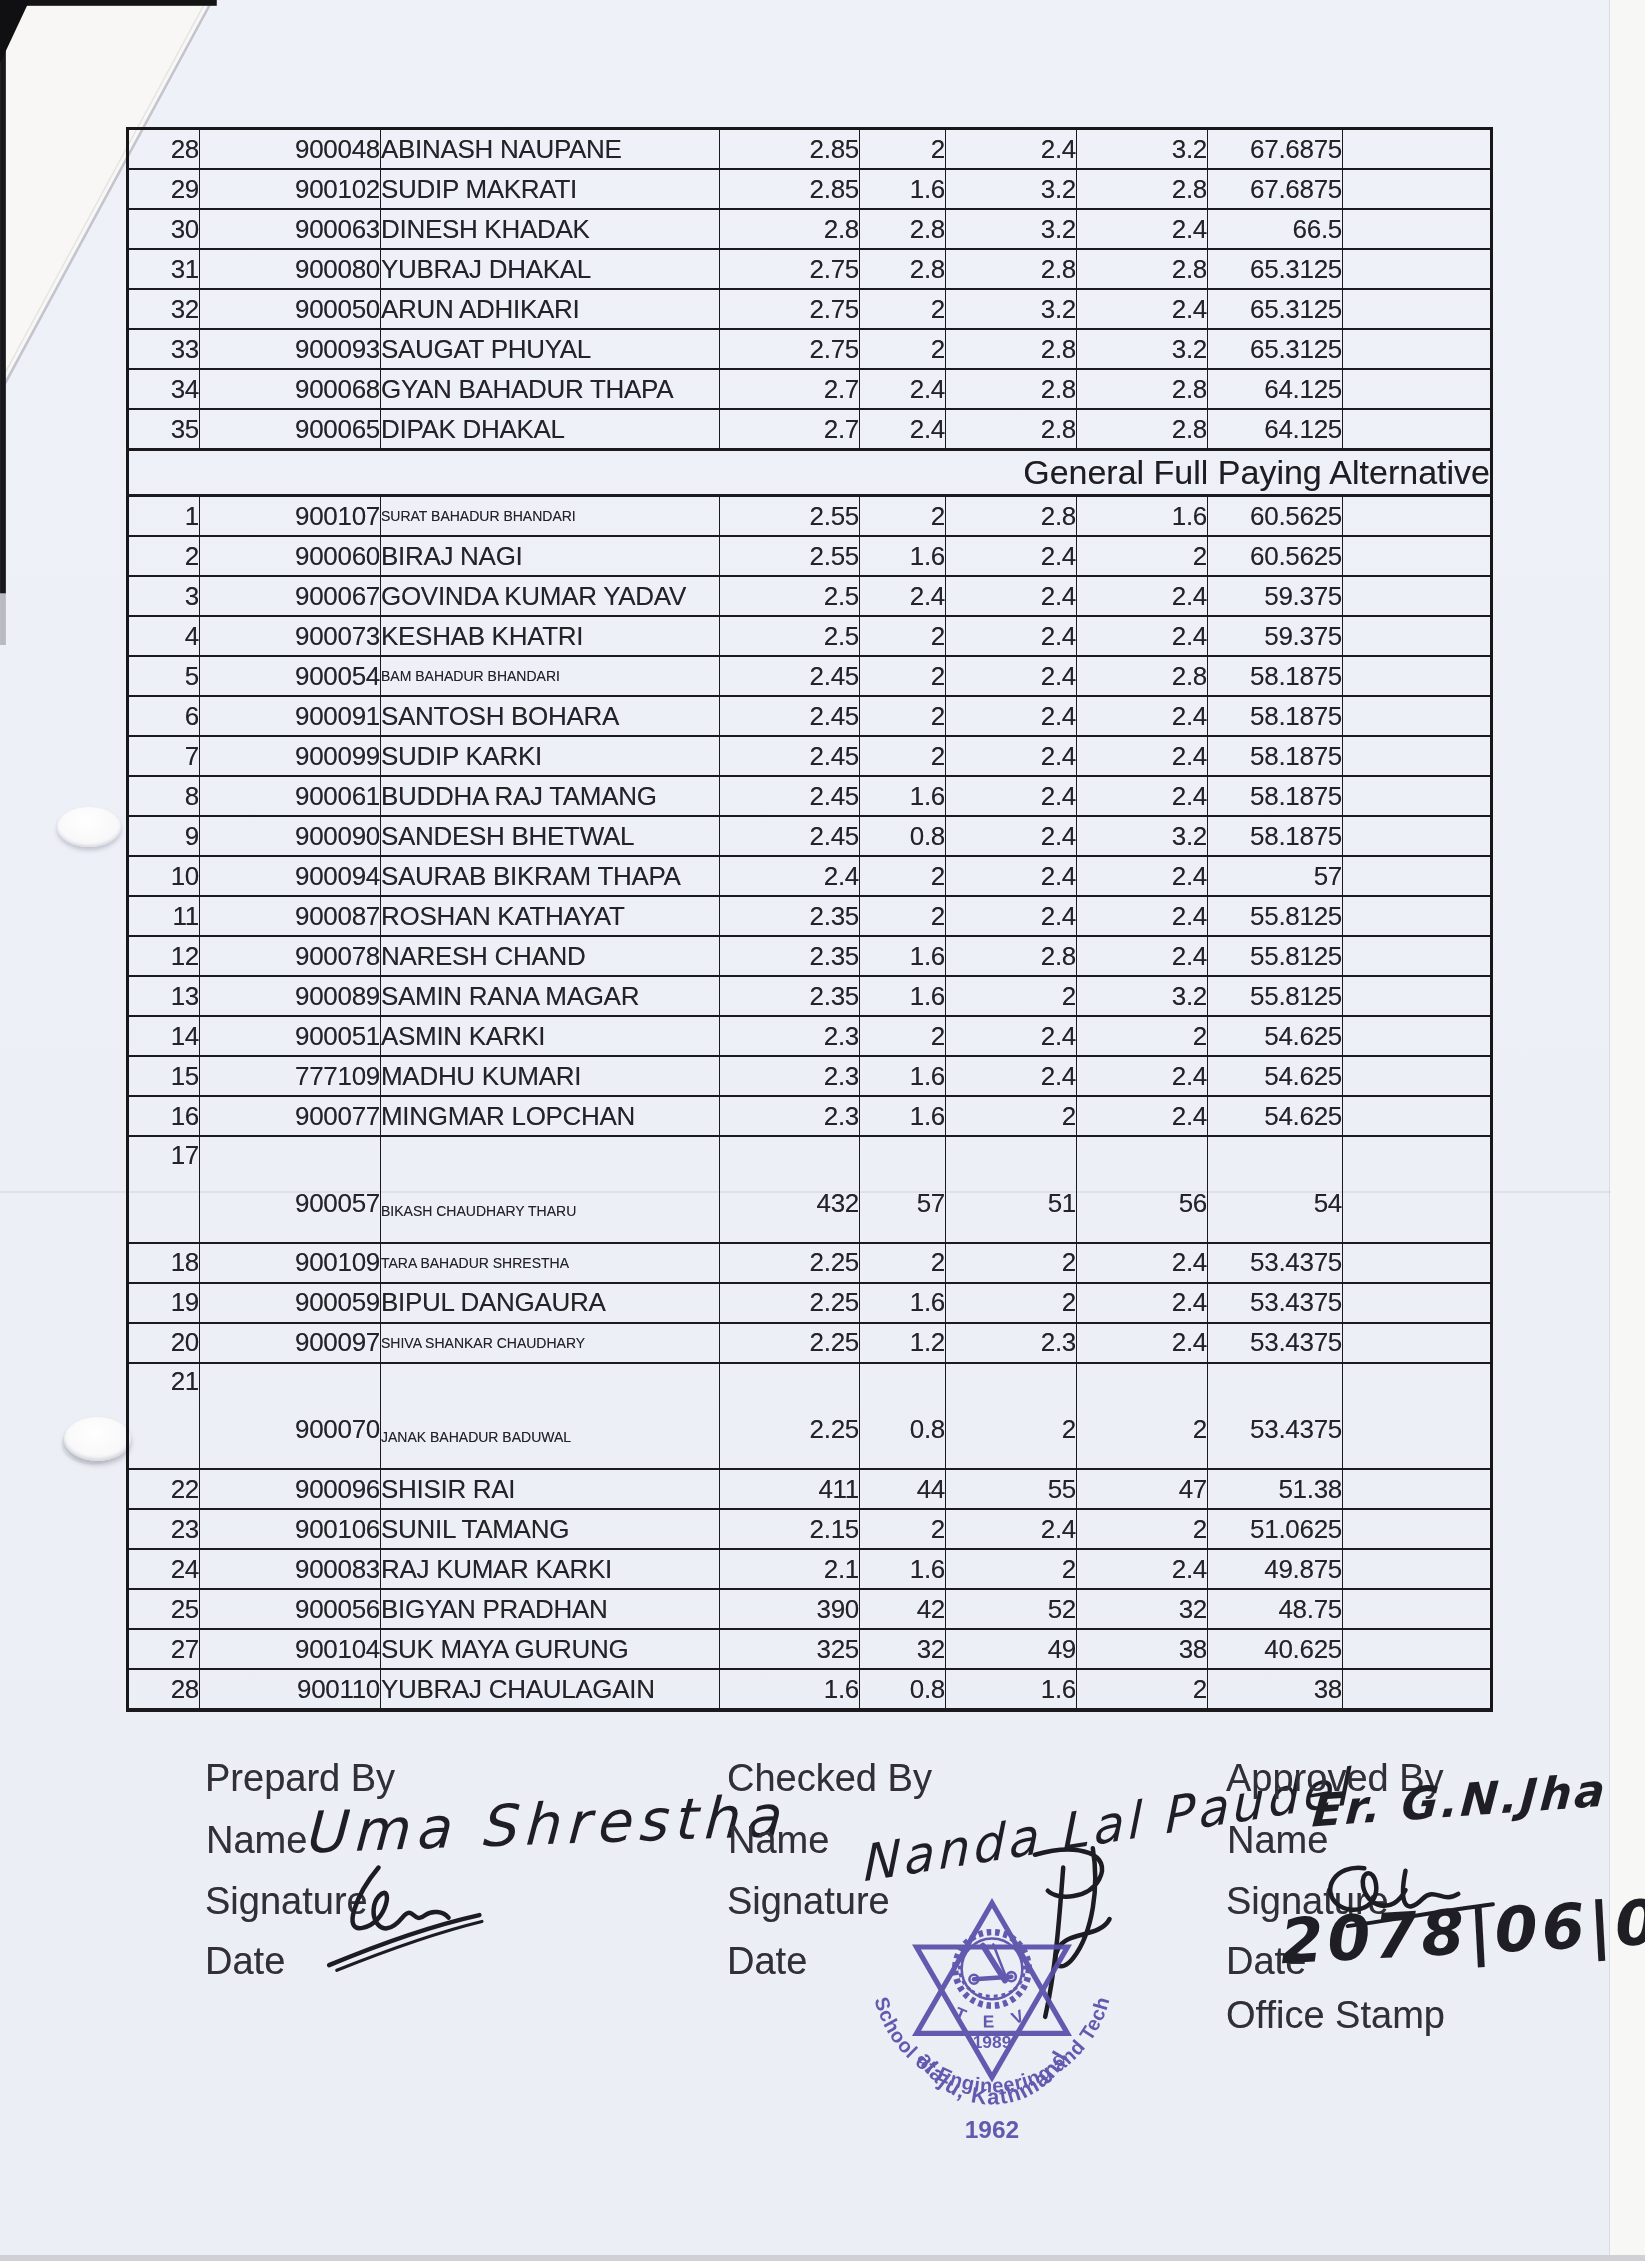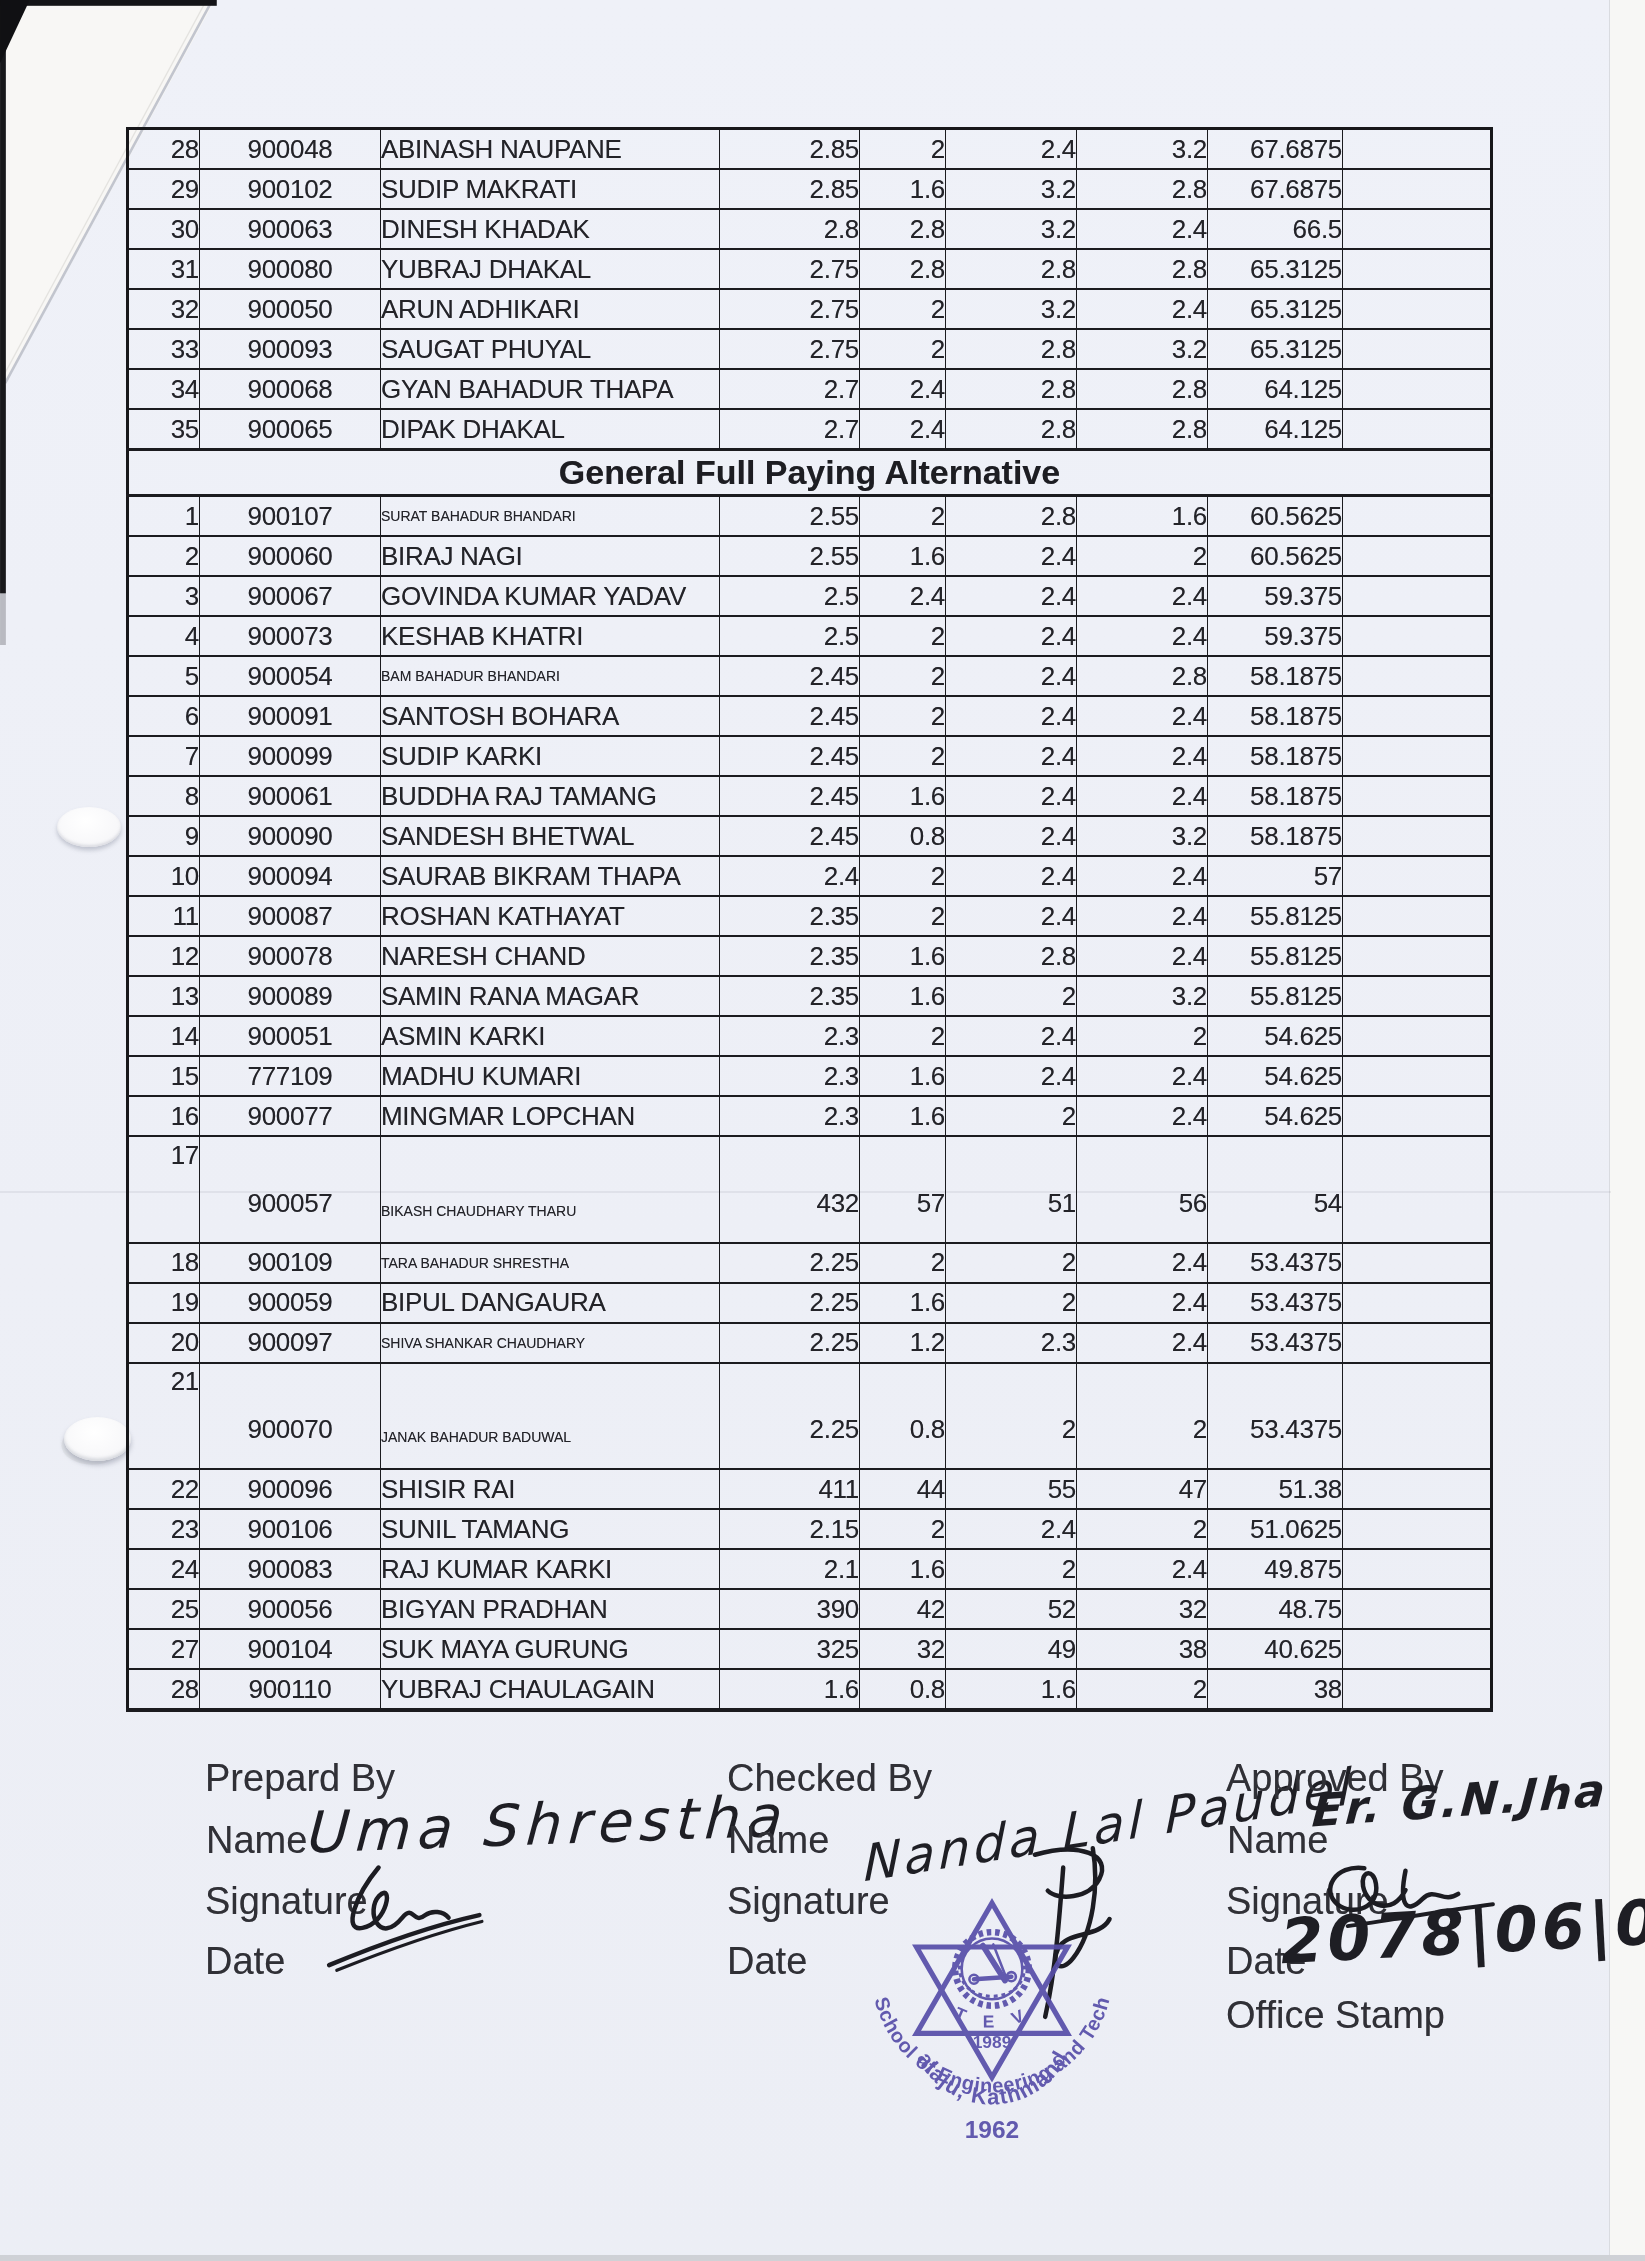--- a/index.html
+++ b/index.html
@@ -28,28 +28,28 @@
     position:absolute;left:126px;top:127px;border-collapse:collapse;table-layout:fixed;
     width:1365px;border:3.2px solid #17171a;
   }
   table.results td{
     border:1.9px solid #1b1b1f;border-top-width:2.6px;border-bottom-width:2.6px;
     height:38px;font-size:26px;letter-spacing:-0.3px;color:#232328;
     padding:0;vertical-align:middle;overflow:hidden;white-space:nowrap;
     text-shadow:0 0 0.6px rgba(45,45,55,.45);
   }
   td.rank{text-align:right;}
-  td.id{text-align:center;padding-right:5.2px;margin-top:8px;}
+  td.id{text-align:right;padding-right:5.2px;margin-top:8px;}
   td.name{text-align:left;padding-left:6.4px;font-size:24.5px;}
   td.name.small{font-size:14px;letter-spacing:0;}
   td.num{text-align:right;padding-right:6.4px;}
   tr.tall td{height:79px;vertical-align:bottom;padding-bottom:23px;}
   tr.tall td.rank{vertical-align:top;padding-top:2.6px;}
   tr.secheader td{
-    height:43px;text-align:center;font-weight:bold;font-size:34px;letter-spacing:0;
+    height:43px;text-align:right;font-weight:normal;font-size:34px;letter-spacing:0;
     border-top-width:3.9px;border-bottom-width:3.2px;color:#1d1d22;
   }
   tr.lastrow td{border-bottom-width:4.5px;}
 
   
   .sig-label{position:absolute;font-size:38px;color:#303036;letter-spacing:0;
     text-shadow:0 0 0.6px rgba(45,45,55,.4);}
   .hand{position:absolute;font-family:"DejaVu Sans",sans-serif;font-style:italic;
     color:#1e1e24;white-space:nowrap;}
   .sig-svg{position:absolute;}

